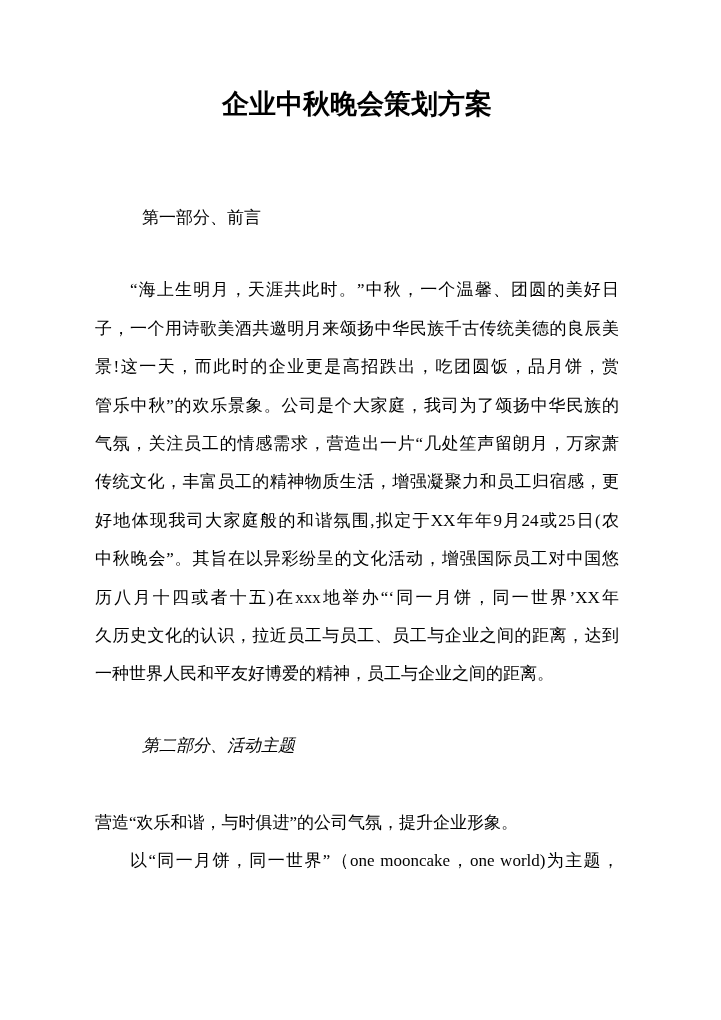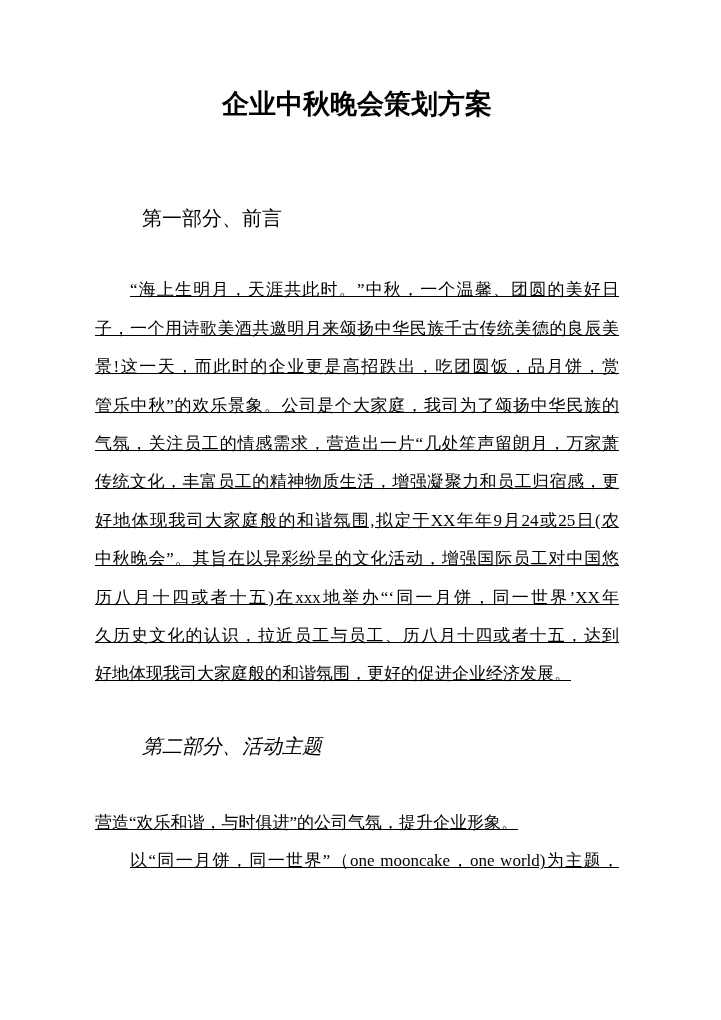--- a/index.html
+++ b/index.html
@@ -21,41 +21,40 @@
   .doc-title {
     margin: 0;
     font-size: 27px;
     font-weight: bold;
     line-height: 40px;
     text-align: center;
     white-space: nowrap;
   }
   .section-heading {
     margin: 0 0 0 47px;
-    font-size: 20px;
+    font-size: 17px;
     font-weight: normal;
     line-height: 38.4px;
     height: 38.4px;
     overflow: hidden;
   }
   .heading-1 { margin-top: 75px; }
   .heading-2 { margin-top: 33px; font-style: italic; }
   .para {
     margin: 0;
     font-size: 17px;
   }
   .para-1 { margin-top: 34px; }
   .para-2 { margin-top: 39px; }
   .ln {
     height: 38.4px;
     line-height: 38.4px;
     overflow: hidden;
     text-align: justify;
     text-align-last: justify;
-    text-decoration: underline;
     -moz-text-align-last: justify;
   }
   .ln-first { text-indent: 35px; }
   .ln-last {
     text-align: left;
     text-align-last: left;
     -moz-text-align-last: left;
   }
 </style>
 </head>
@@ -70,22 +69,22 @@
   <div class="para para-1">
     <div class="ln ln-first">“海上生明月，天涯共此时。”中秋，一个温馨、团圆的美好日</div>
     <div class="ln">子，一个用诗歌美酒共邀明月来颂扬中华民族千古传统美德的良辰美</div>
     <div class="ln">景!这一天，而此时的企业更是高招跌出，吃团圆饭，品月饼，赏</div>
     <div class="ln">管乐中秋”的欢乐景象。公司是个大家庭，我司为了颂扬中华民族的</div>
     <div class="ln">气氛，关注员工的情感需求，营造出一片“几处笙声留朗月，万家萧</div>
     <div class="ln">传统文化，丰富员工的精神物质生活，增强凝聚力和员工归宿感，更</div>
     <div class="ln">好地体现我司大家庭般的和谐氛围,拟定于XX年年9月24或25日(农</div>
     <div class="ln">中秋晚会”。其旨在以异彩纷呈的文化活动，增强国际员工对中国悠</div>
     <div class="ln">历八月十四或者十五)在xxx地举办“‘同一月饼，同一世界’XX年</div>
-    <div class="ln">久历史文化的认识，拉近员工与员工、历八月十四或者十五，达到</div>
-    <div class="ln ln-last">好地体现我司大家庭般的和谐氛围，更好的促进企业经济发展。</div>
+    <div class="ln">久历史文化的认识，拉近员工与员工、员工与企业之间的距离，达到</div>
+    <div class="ln ln-last">一种世界人民和平友好博爱的精神，员工与企业之间的距离。</div>
   </div>
 
   <div class="section-heading heading-2">第二部分、活动主题</div>
 
   <div class="para para-2">
     <div class="ln ln-last">营造“欢乐和谐，与时俱进”的公司气氛，提升企业形象。</div>
     <div class="ln ln-first">以“同一月饼，同一世界”（one mooncake，one world)为主题，</div>
   </div>
 
 </div>

